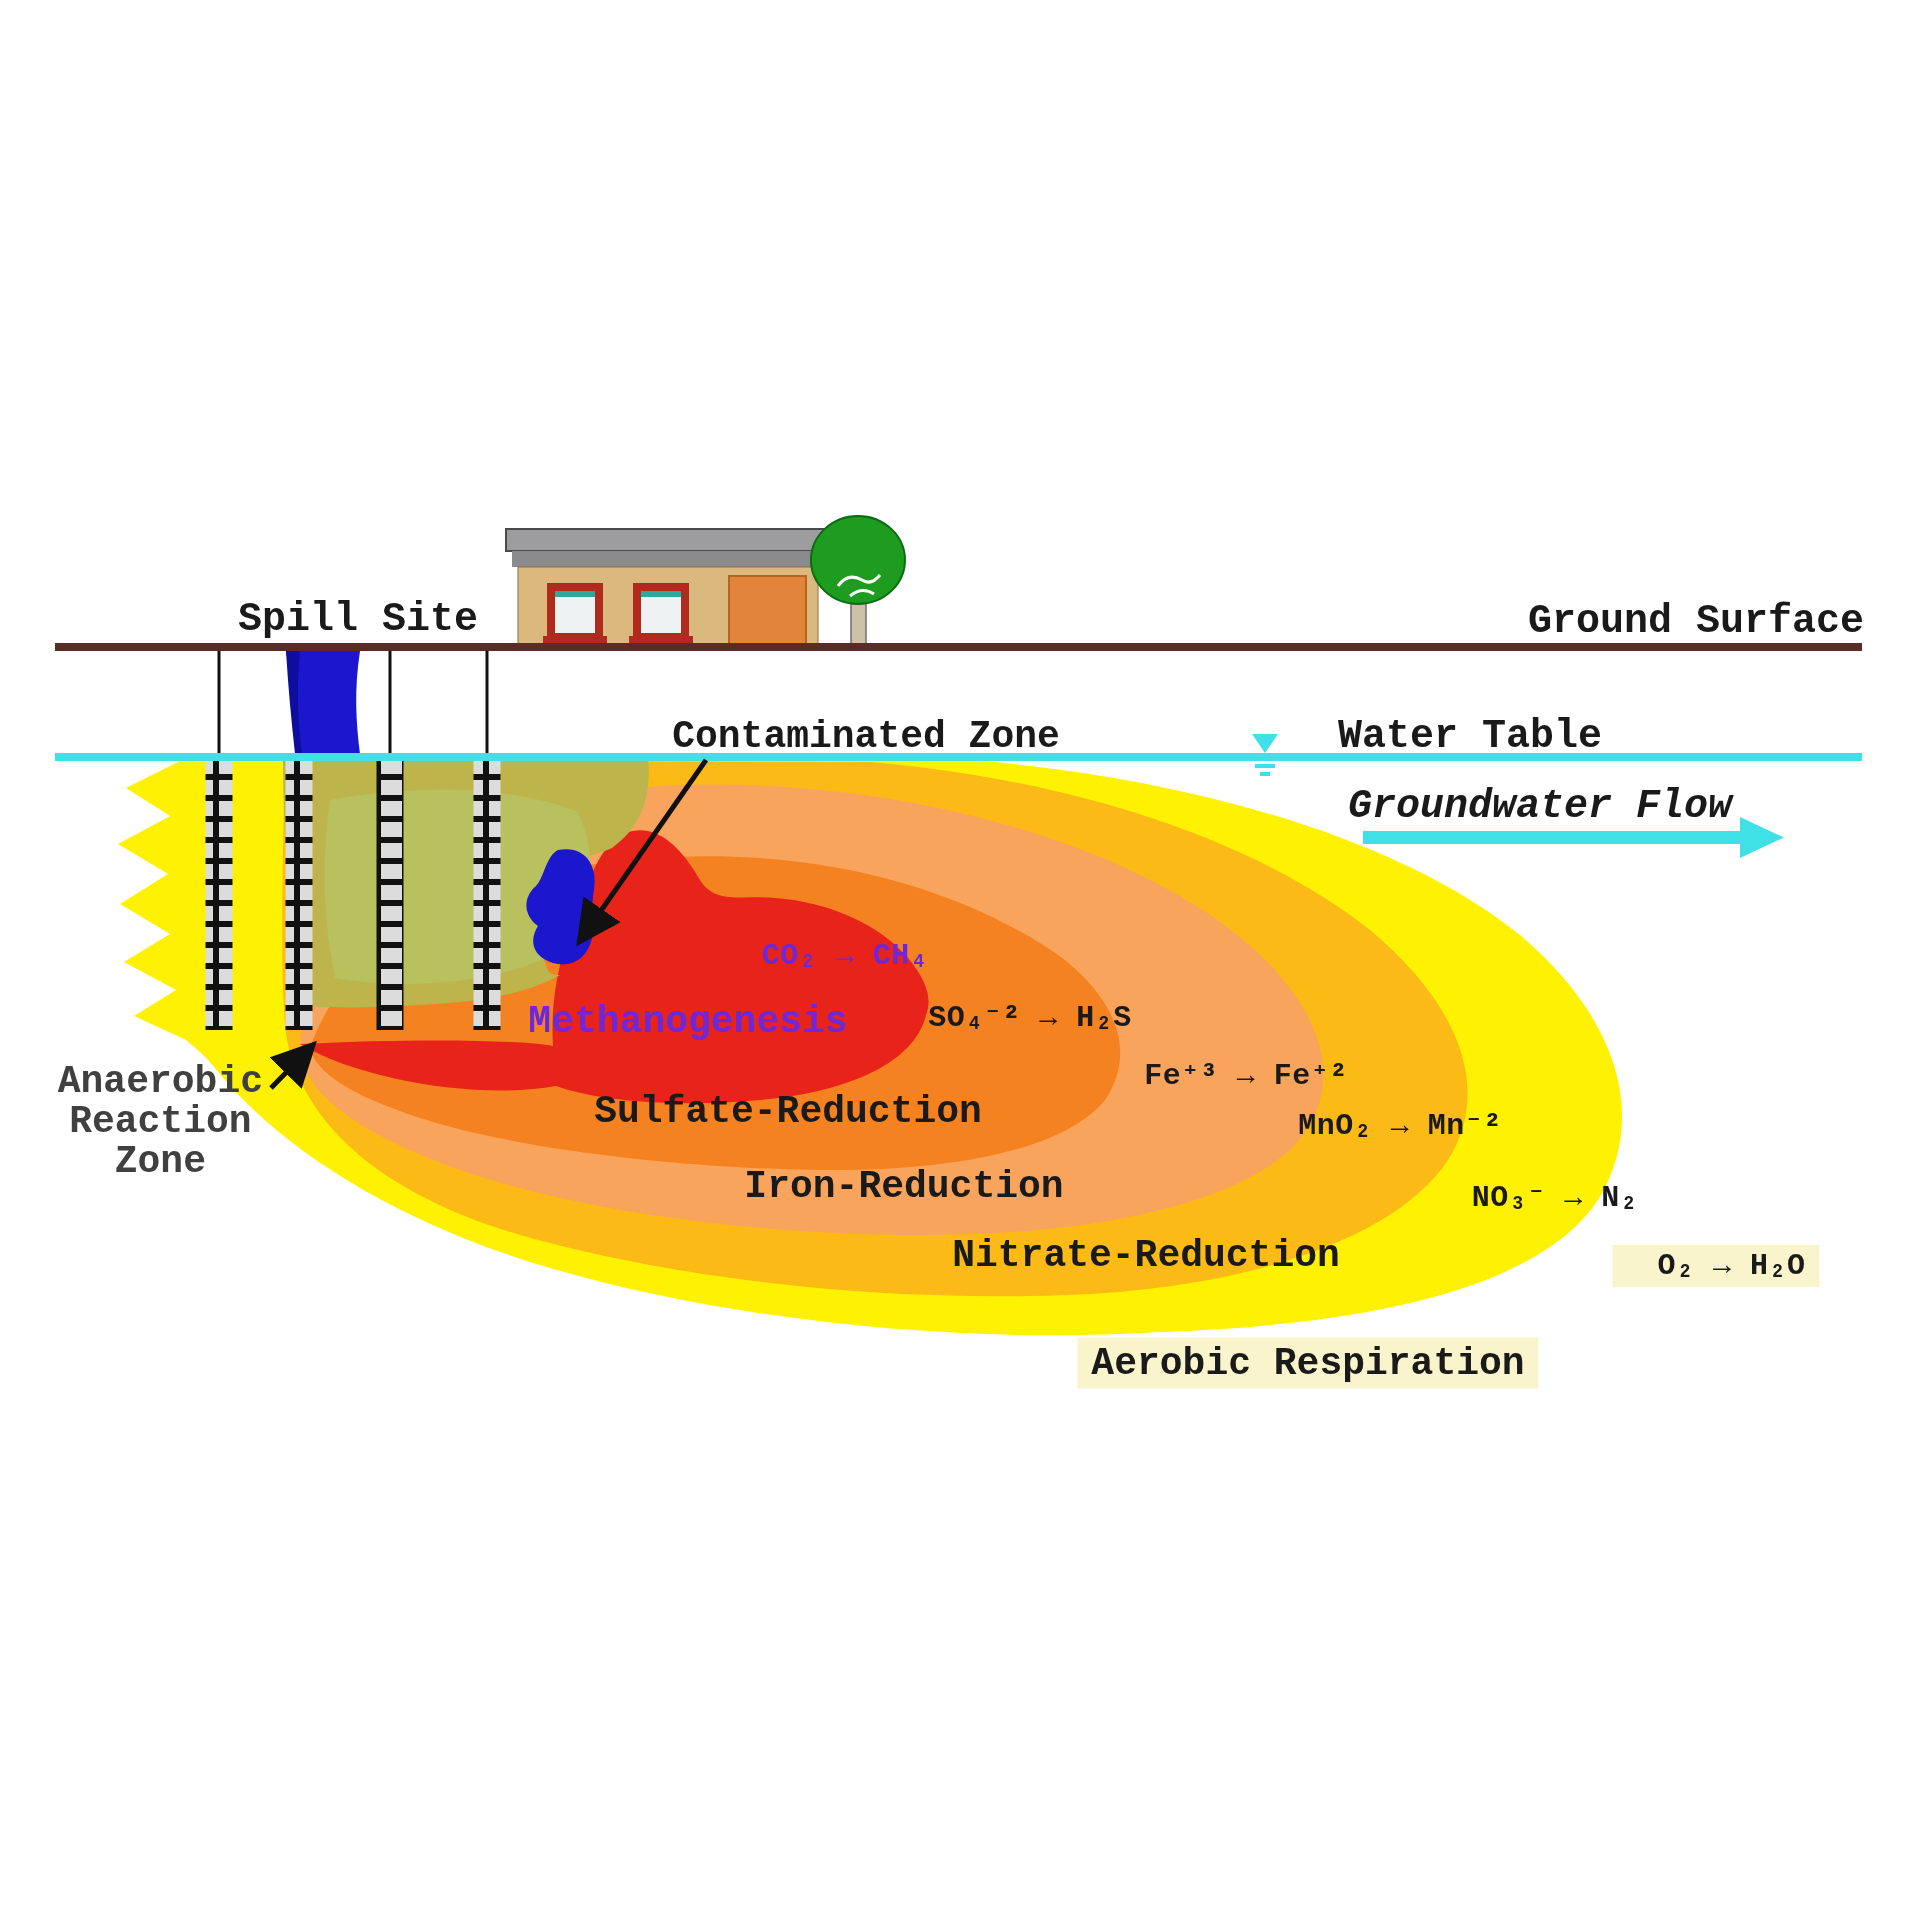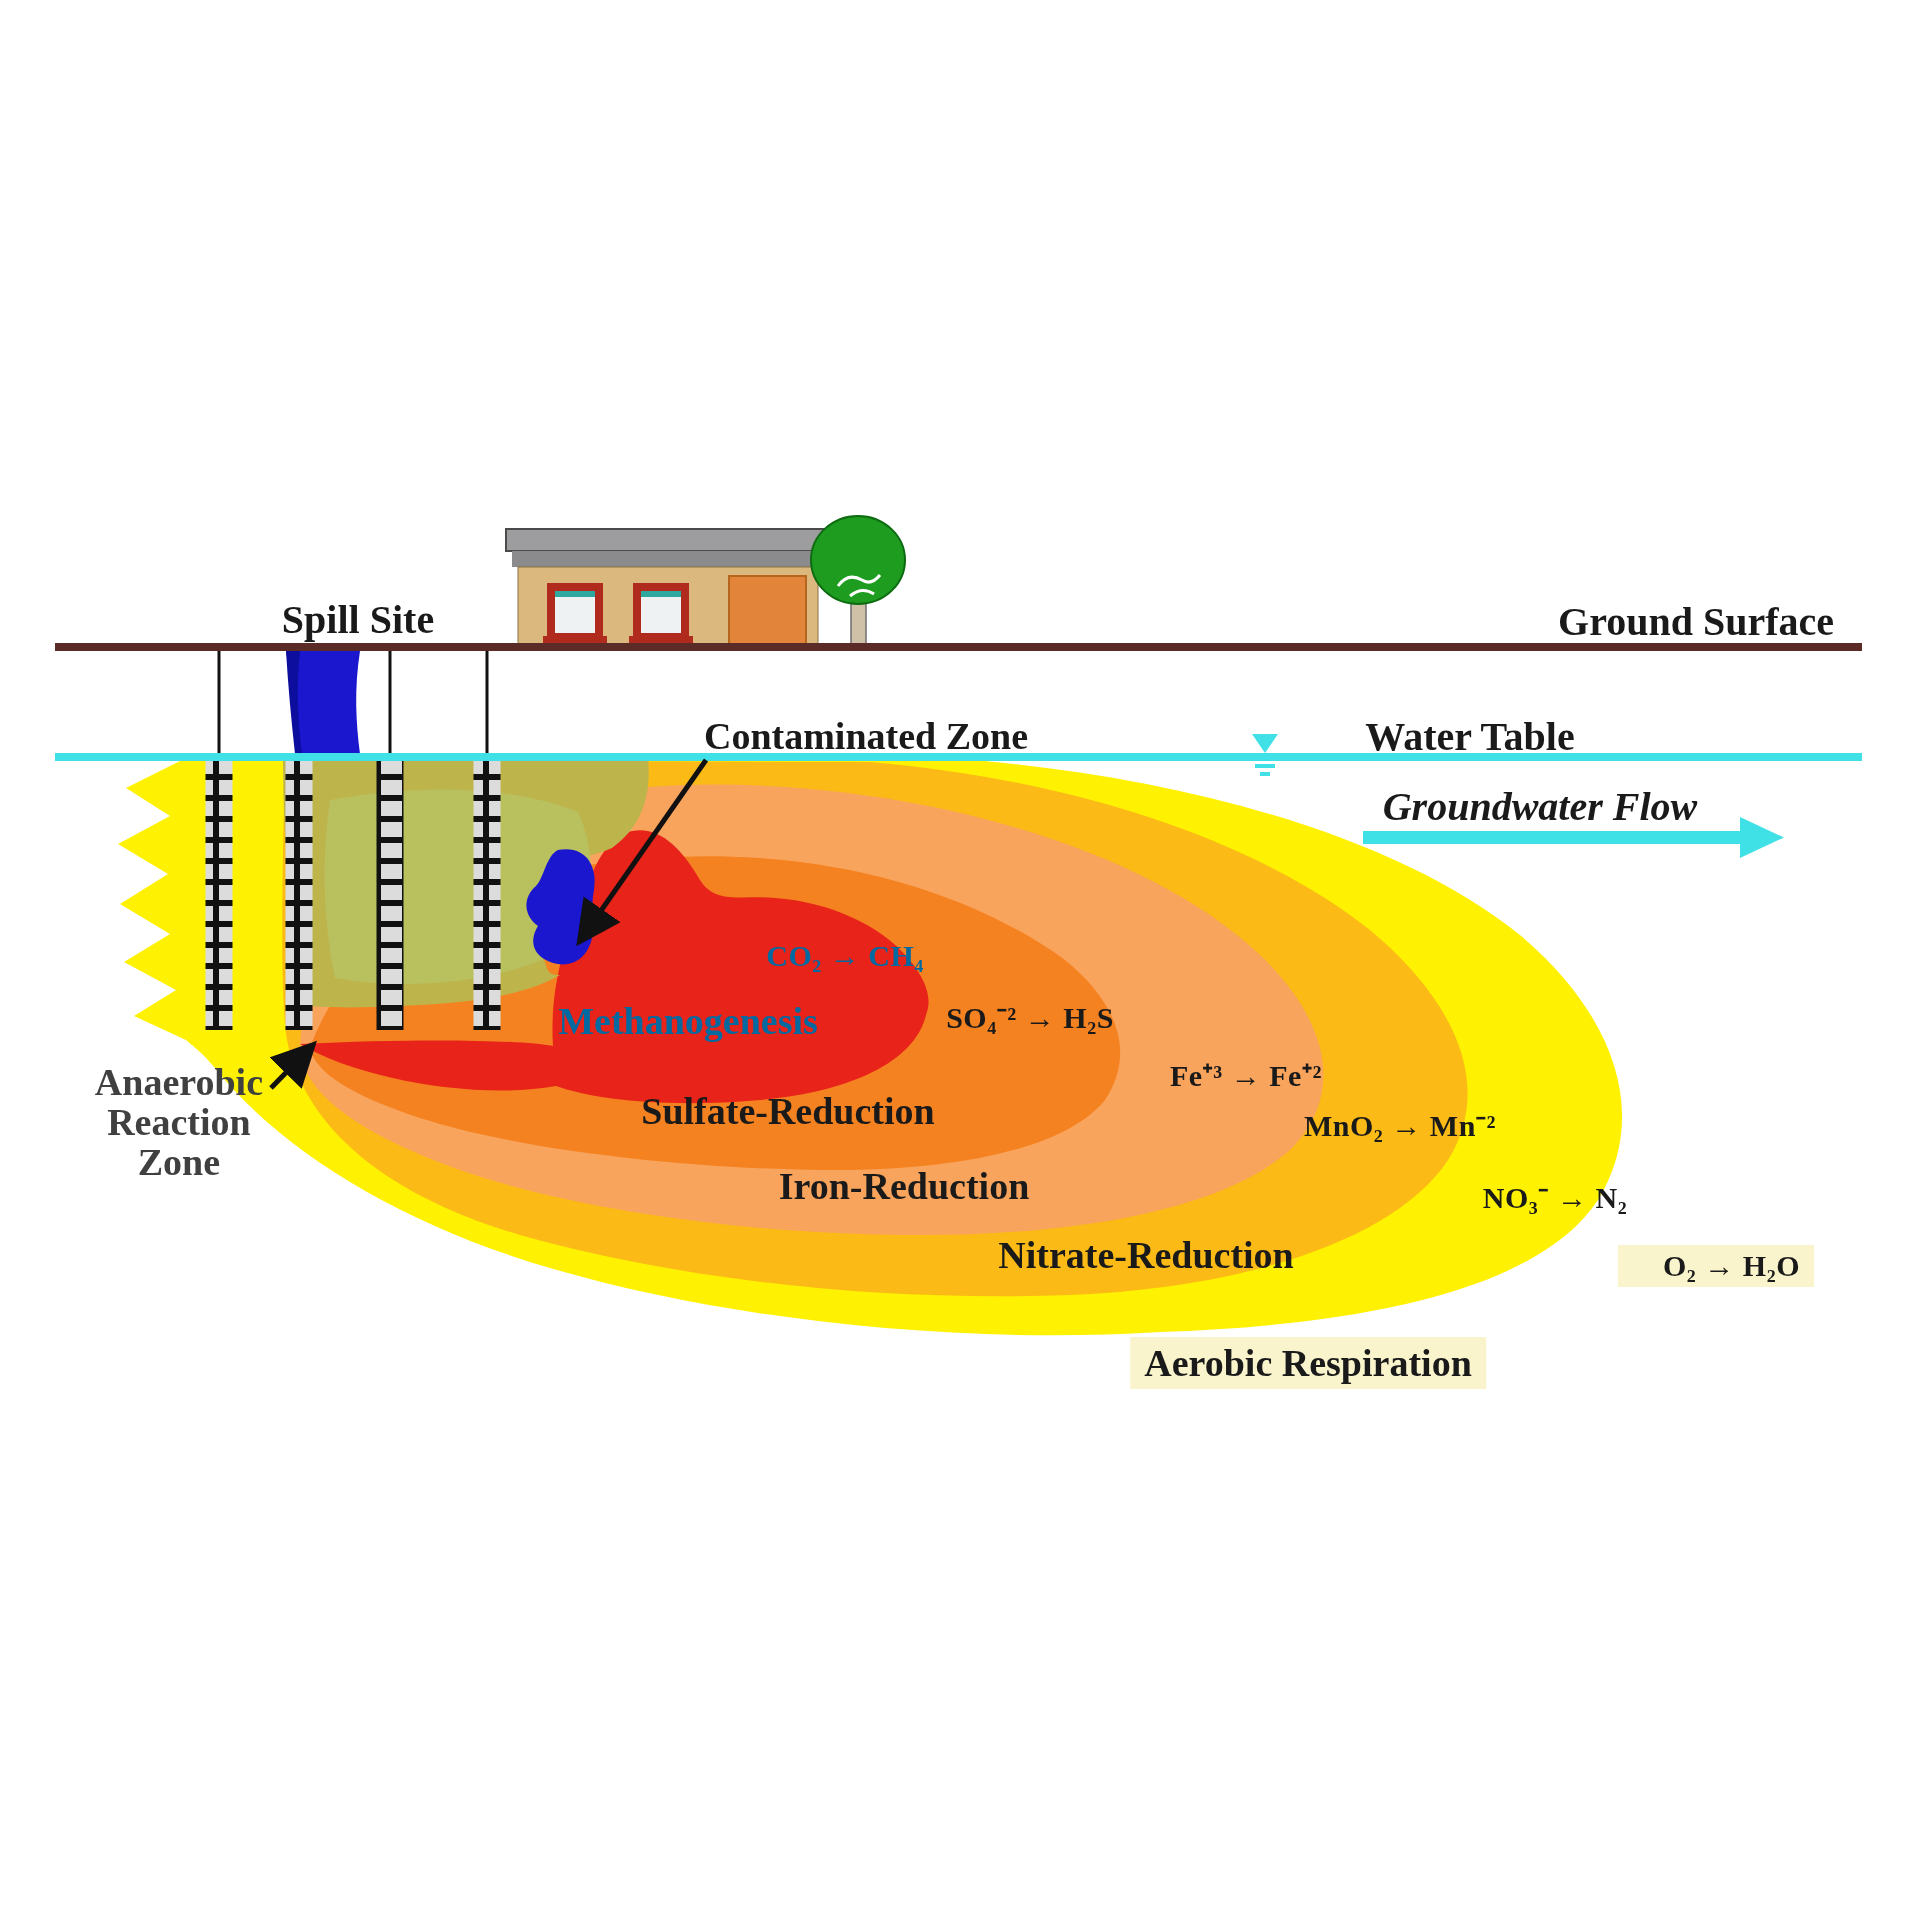--- a/index.html
+++ b/index.html
@@ -1,24 +1,24 @@
 <!DOCTYPE html>
 <html><head>
 <meta charset="utf-8">
 <style>
   html,body{margin:0;padding:0;background:#ffffff;}
   .stage{position:relative;width:1918px;height:1918px;background:#ffffff;overflow:hidden;
-         font-family:Liberation Serif, serif;}
+         font-family:Liberation Mono, monospace;}
   .stage svg{position:absolute;left:0;top:0;}
   .lbl{position:absolute;transform:translate(-50%,-50%);white-space:nowrap;font-weight:bold;
        color:#1a1a1a;z-index:5;}
   .h40{font-size:40px;}
   .h38{font-size:38px;}
   .eq{font-size:30px;letter-spacing:0.5px;}
-  .darkred{color:#0369a1;}
+  .darkred{color:#6d28d9;}
   .italic{font-style:italic;}
   .hl{background:#faf4cc;padding:4px 14px;}
   .anaerobic-block{position:absolute;right:1655px;top:1062px;text-align:center;font-weight:bold;
        font-size:38px;line-height:40px;color:#404040;z-index:5;white-space:nowrap;}
 </style>
 </head>
 <body>
 
 <div class="stage">
 

